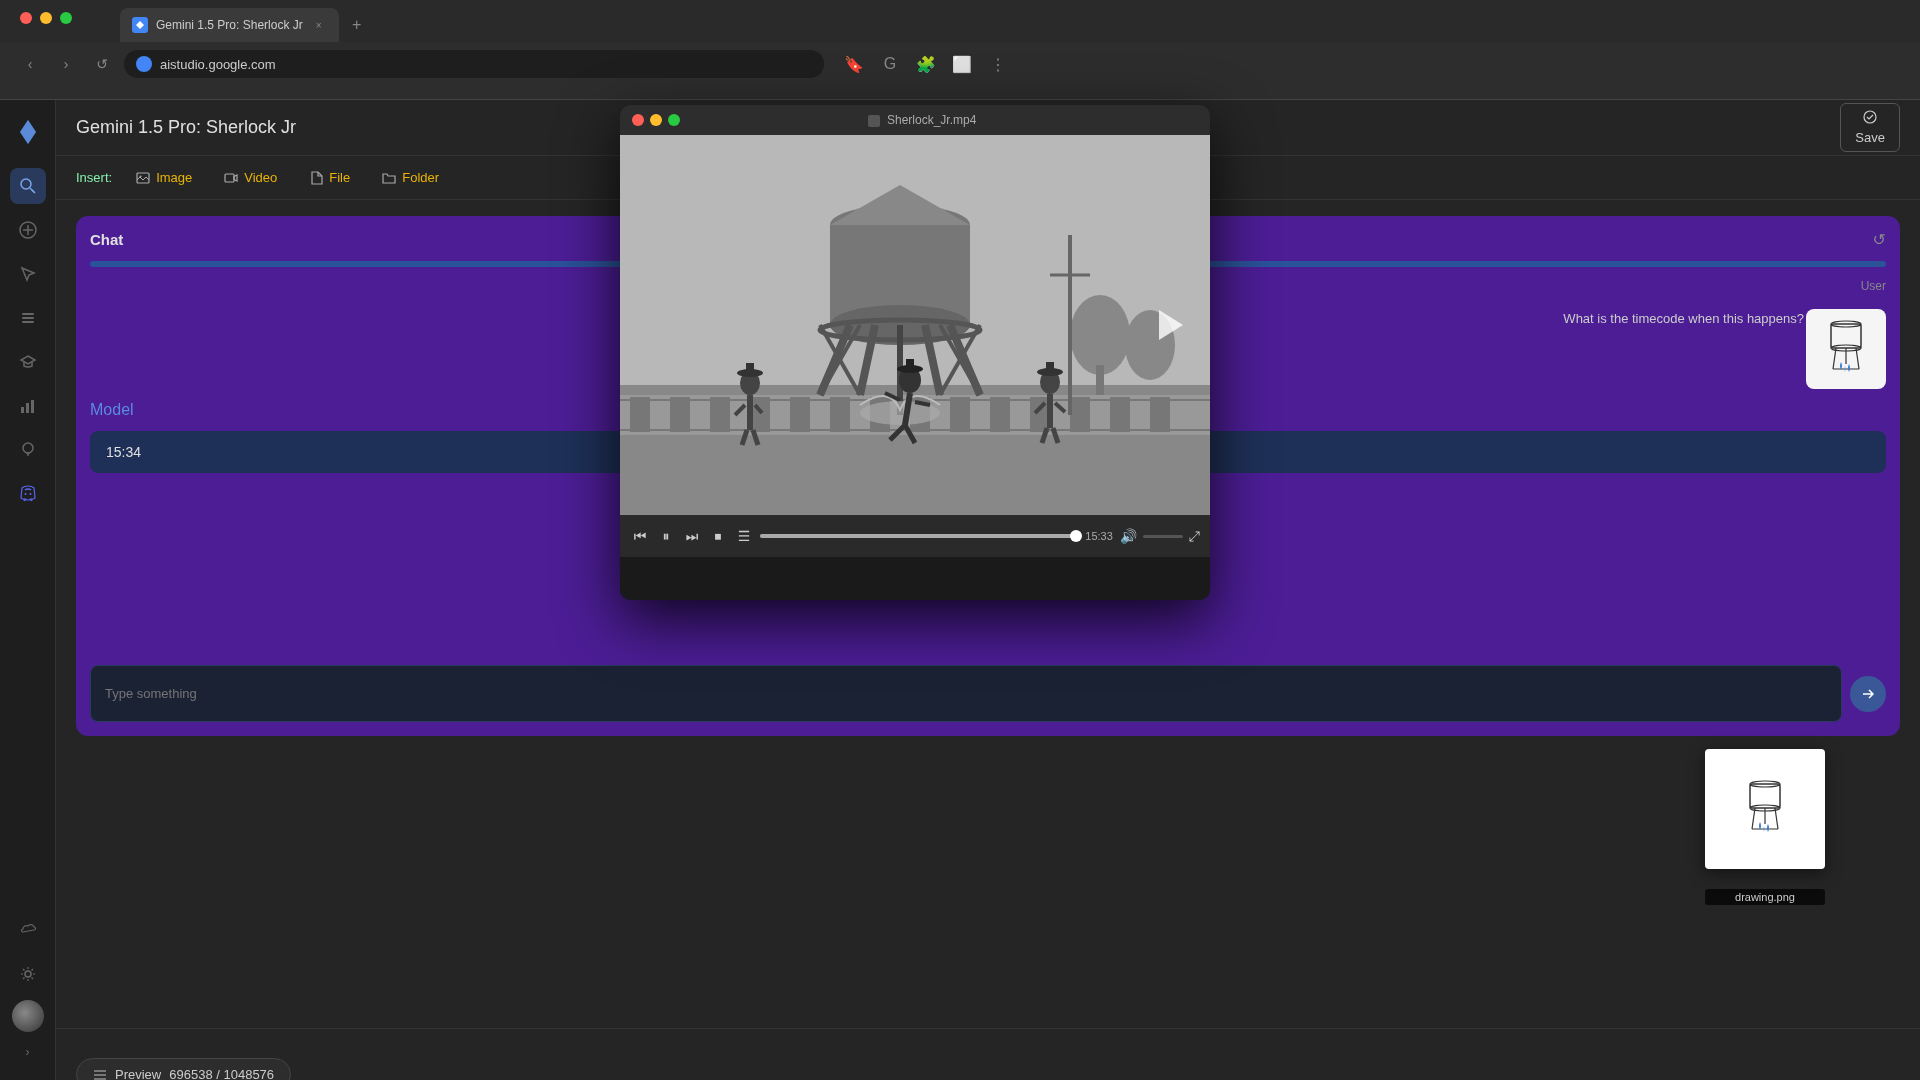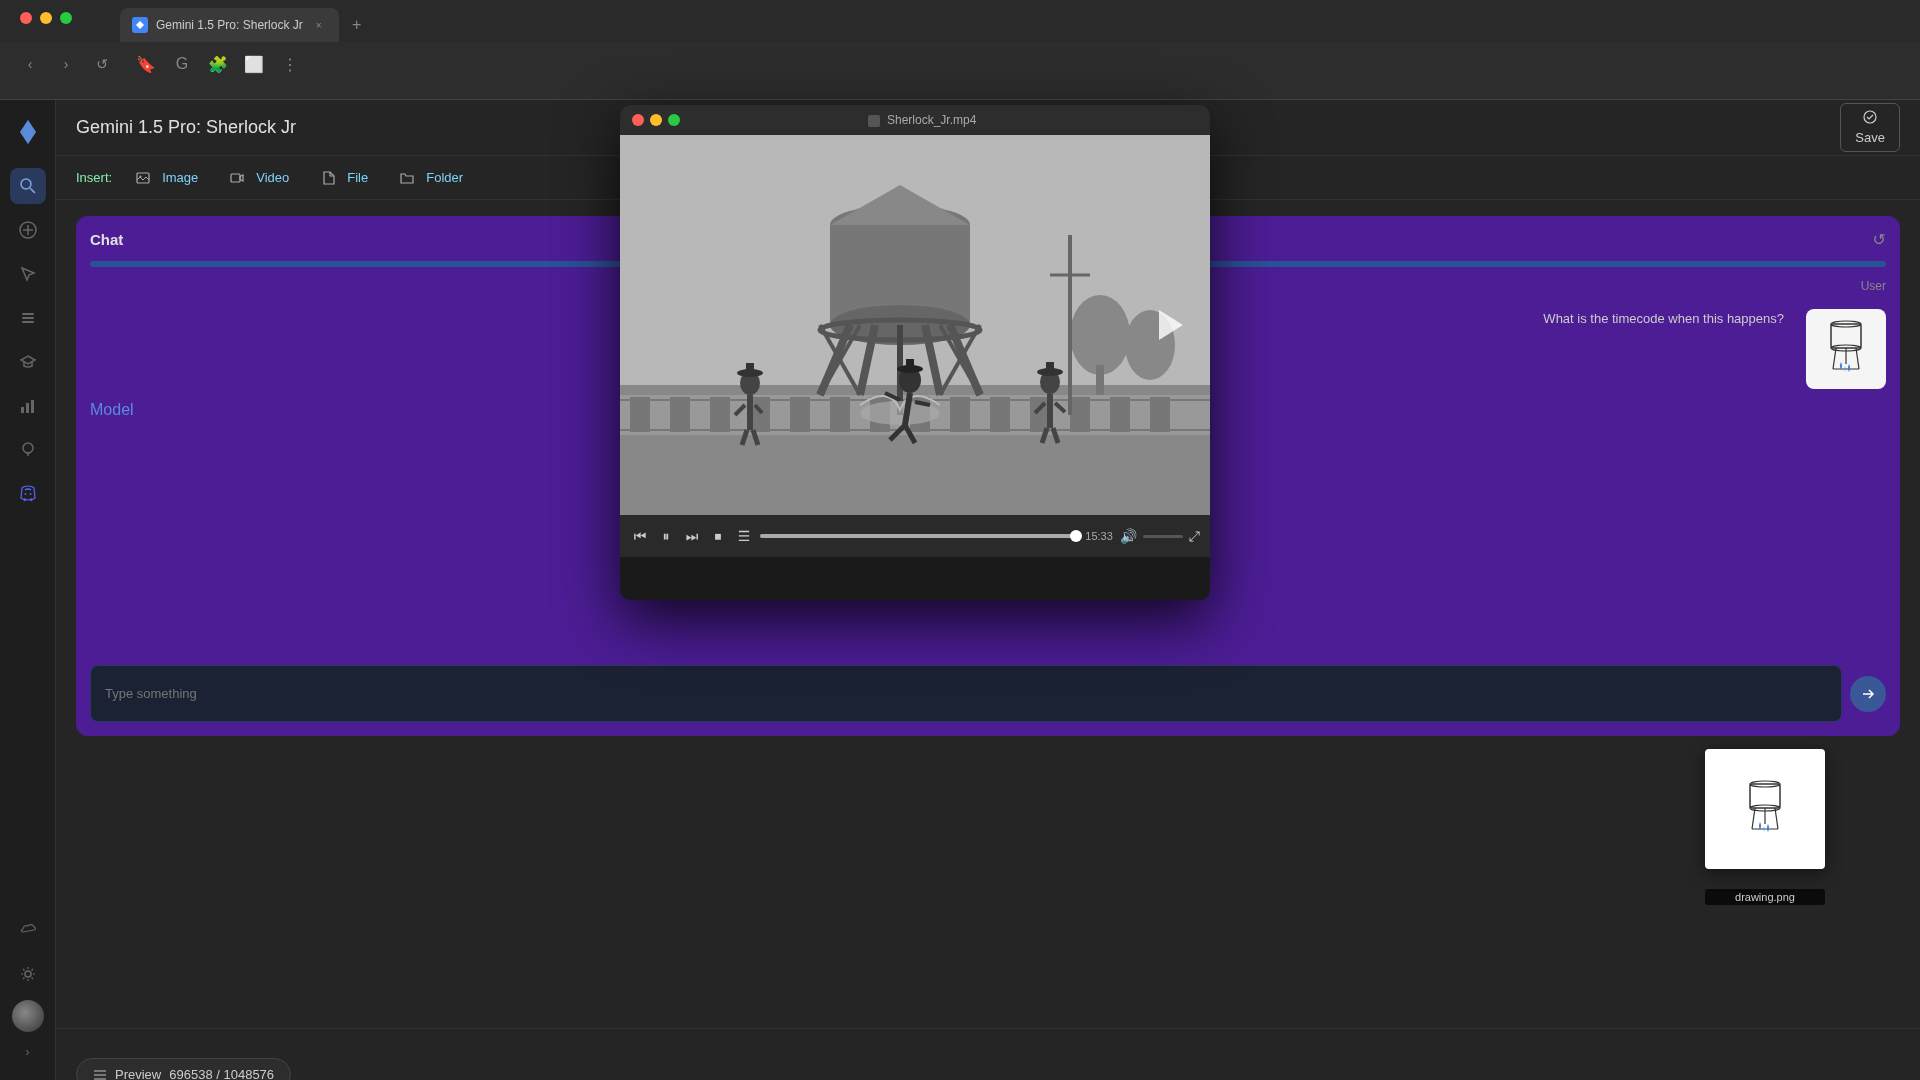--- a/index.html
+++ b/index.html
@@ -276,23 +276,23 @@
       flex-shrink: 0;
       background: #252525;
     }
     .insert-label {
       font-size: 13px;
       color: #86efac;
     }
     .insert-btn {
       display: flex;
       align-items: center;
-      gap: 12px;
+      gap: 6px;
       font-size: 13px;
-      color: #7dd3fc;
+      color: #eab308;
       cursor: pointer;
       padding: 4px 8px;
       border-radius: 4px;
     }
 
     
     .chat-wrapper {
       flex: 1;
       padding: 16px 20px;
       overflow-y: auto;
@@ -341,21 +341,21 @@
     .user-label {
       text-align: right;
       font-size: 12px;
       color: #888;
       margin-bottom: 4px;
     }
     .user-message {
       display: flex;
       align-items: flex-start;
       justify-content: flex-end;
-      gap: 22px;
+      gap: 2px;
     }
     .message-text {
       font-size: 13px;
       color: #ccc;
       line-height: 1.5;
     }
     .image-attachment {
       width: 80px;
       height: 80px;
       background: #f5f5f5;
@@ -605,20 +605,24 @@
       </div>
       <span class="tab-title">Gemini 1.5 Pro: Sherlock Jr</span>
       <div class="tab-close">×</div>
     </div>
     <div class="tab-new">+</div>
   </div>
   <div class="address-bar-row">
     <div class="nav-btn">‹</div>
     <div class="nav-btn">›</div>
     <div class="nav-btn">↺</div>
+    <div class="address-bar">
+      <div class="address-favicon"></div>
+      <span class="address-text">aistudio.google.com</span>
+    </div>
     <div class="browser-actions">
       <div class="browser-action-btn">🔖</div>
       <div class="browser-action-btn">G</div>
       <div class="browser-action-btn">🧩</div>
       <div class="browser-action-btn">⬜</div>
       <div class="browser-action-btn">⋮</div>
     </div>
   </div>
 </div>
 
@@ -775,20 +779,23 @@
                 <line x1="35" y1="34" x2="35" y2="50" stroke="#333" stroke-width="1.2"></line>
                 <path d="M22 55 L48 55" stroke="#333" stroke-width="1.2"></path>
 
                 <path d="M30 48 Q32 52 30 56 Q28 52 30 48Z" fill="#3a7bd5"></path>
                 <path d="M38 50 Q40 54 38 58 Q36 54 38 50Z" fill="#3a7bd5"></path>
                 <path d="M34 52 Q35 55 34 58 Q33 55 34 52Z" fill="#5a9be5"></path>
               </svg>
             </div>
           </div>
           <div class="model-label">Model</div>
+          <div class="model-response">
+            <span class="model-response-text">15:34</span>
+          </div>
         </div>
 
         <div class="chat-input-row">
           <input class="chat-input" type="text" placeholder="Type something" style="">
           <div class="send-btn">
             <svg width="14" height="14" viewBox="0 0 14 14" fill="white">
               <path d="M2 7 L12 7 M8 3 L12 7 L8 11" stroke="white" stroke-width="1.5" fill="none"></path>
             </svg>
           </div>
         </div>

